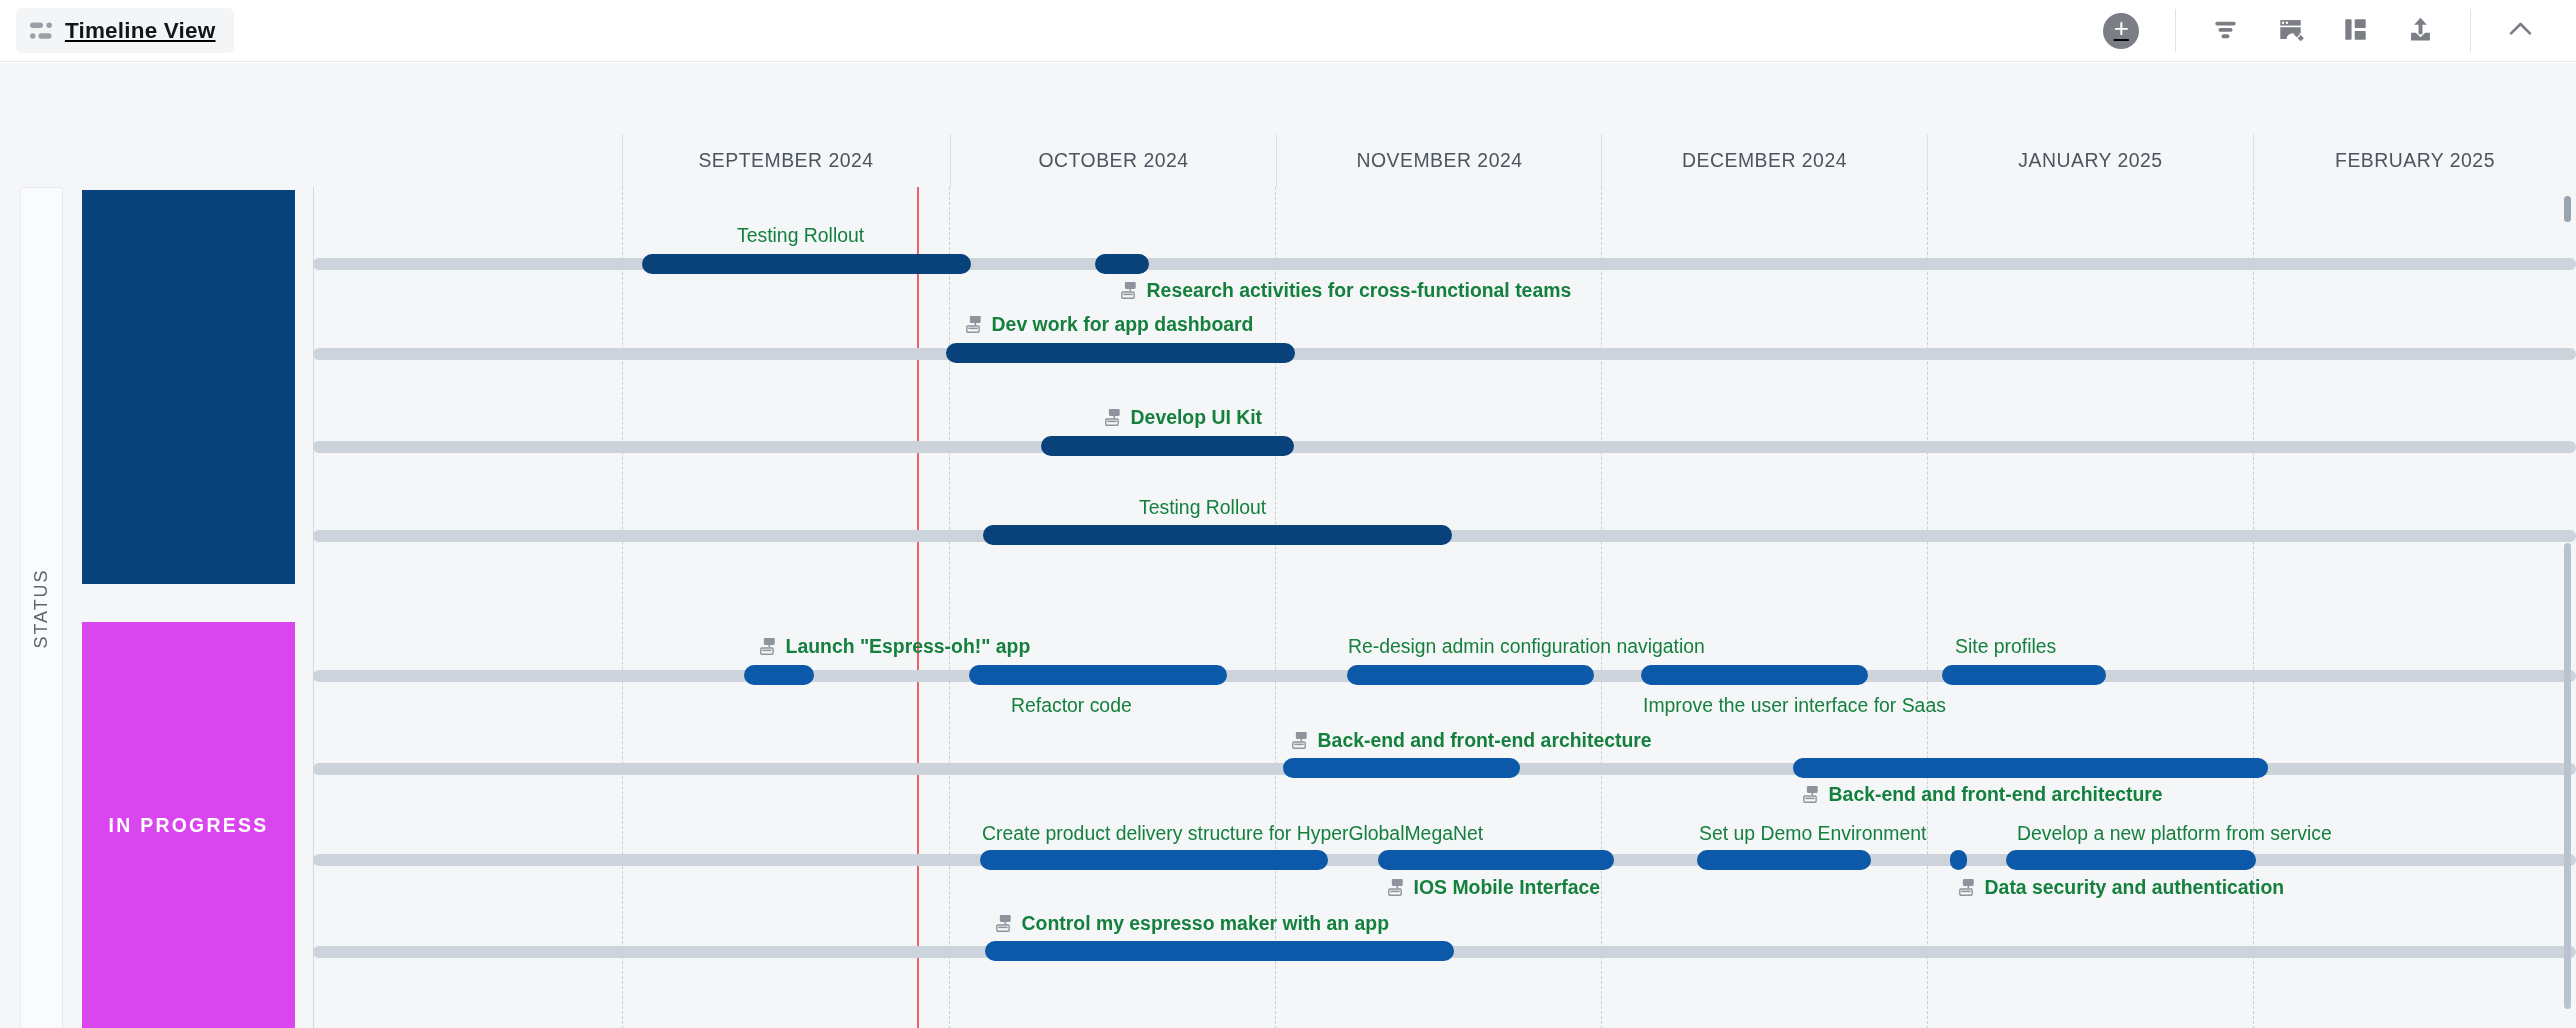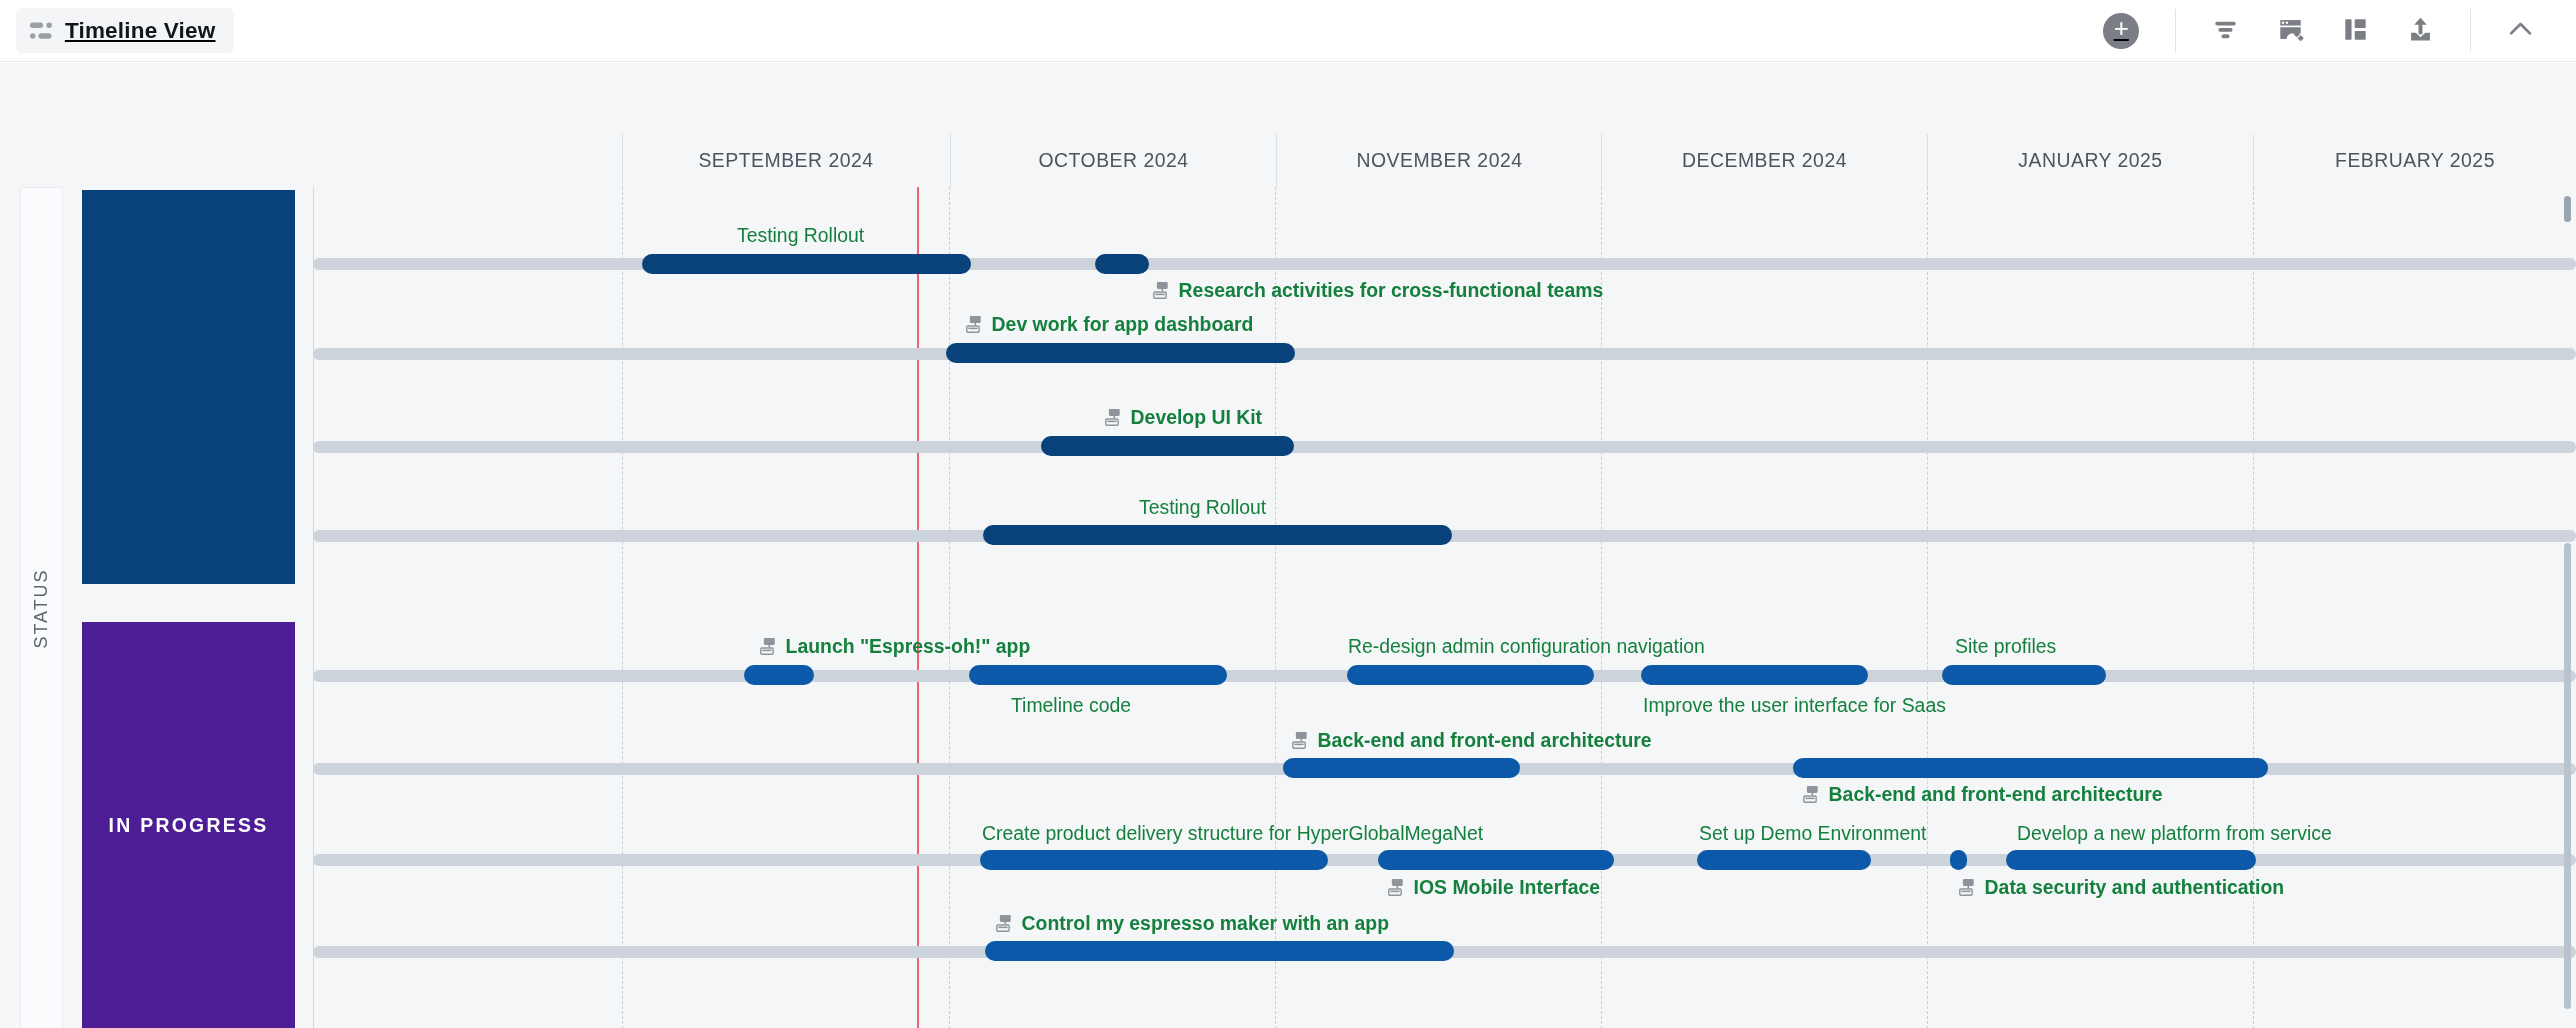--- a/index.html
+++ b/index.html
@@ -313,21 +313,21 @@
       <div class="gridline" style="left: 1288px;"></div>
       <div class="gridline" style="left: 1614px;"></div>
       <div class="gridline" style="left: 1940px;"></div>
       <div id="today-line" style="left: 604px;"></div>
       <div class="track" style="top: 71px;"></div>
       <div class="bar dark" style="left: 329px; width: 329px; top: 67px;"></div>
       <div class="bar dark" style="left: 782px; width: 54px; top: 67px;"></div>
       <div class="bar-label" style="left: 424px; top: 37px;">
         <span>Testing Rollout</span>
       </div>
-      <div class="bar-label strong" style="left: 840px; top: 92px;">
+      <div class="bar-label strong" style="left: 808px; top: 92px;">
         <span>
           <svg class="mon-icon" viewBox="0 0 24 22">
             <rect x="5" y="0" width="14" height="9" rx="1.5" fill="#8d949c"></rect>
             <rect x="11" y="9" width="2" height="3" fill="#8d949c"></rect>
             <rect x="1" y="13" width="16" height="8" rx="1.5" fill="none" stroke="#8d949c" stroke-width="1.8"></rect>
             <rect x="3" y="15" width="12" height="2" fill="#8d949c"></rect>
           </svg>
         </span>
         <span>Research activities for cross-functional teams</span>
       </div>
@@ -379,21 +379,21 @@
         </span>
         <span>Launch "Espress-oh!" app</span>
       </div>
       <div class="bar-label" style="left: 1035px; top: 448px;">
         <span>Re-design admin configuration navigation</span>
       </div>
       <div class="bar-label" style="left: 1642px; top: 448px;">
         <span>Site profiles</span>
       </div>
       <div class="bar-label" style="left: 698px; top: 507px;">
-        <span>Timeline code</span>
+        <span>Refactor code</span>
       </div>
       <div class="bar-label" style="left: 1330px; top: 507px;">
         <span>Improve the user interface for Saas</span>
       </div>
       <div class="track" style="top: 576px;"></div>
       <div class="bar bright" style="left: 970px; width: 237px; top: 571px;"></div>
       <div class="bar bright" style="left: 1480px; width: 475px; top: 571px;"></div>
       <div class="bar-label strong" style="left: 979px; top: 542px;">
         <span>
           <svg class="mon-icon" viewBox="0 0 24 22">
@@ -461,19 +461,19 @@
             <rect x="5" y="0" width="14" height="9" rx="1.5" fill="#8d949c"></rect>
             <rect x="11" y="9" width="2" height="3" fill="#8d949c"></rect>
             <rect x="1" y="13" width="16" height="8" rx="1.5" fill="none" stroke="#8d949c" stroke-width="1.8"></rect>
             <rect x="3" y="15" width="12" height="2" fill="#8d949c"></rect>
           </svg>
         </span>
         <span>Control my espresso maker with an app</span>
       </div>
     </div>
 <div class="status-block" style="top: 3.1px; height: 394px; background: rgb(9, 66, 122);"></div>
-    <div class="status-block" style="top: 435px; height: 407px; background: #4c1d95;">IN PROGRESS</div>
+    <div class="status-block" style="top: 435px; height: 407px; background: #d946ef;">IN PROGRESS</div>
   </div>
 
 <div id="vscroll-track"></div>
 <div id="vscroll-thumb"></div>
 <div id="vscroll-thumb2"></div>
 
 
 </body></html>

